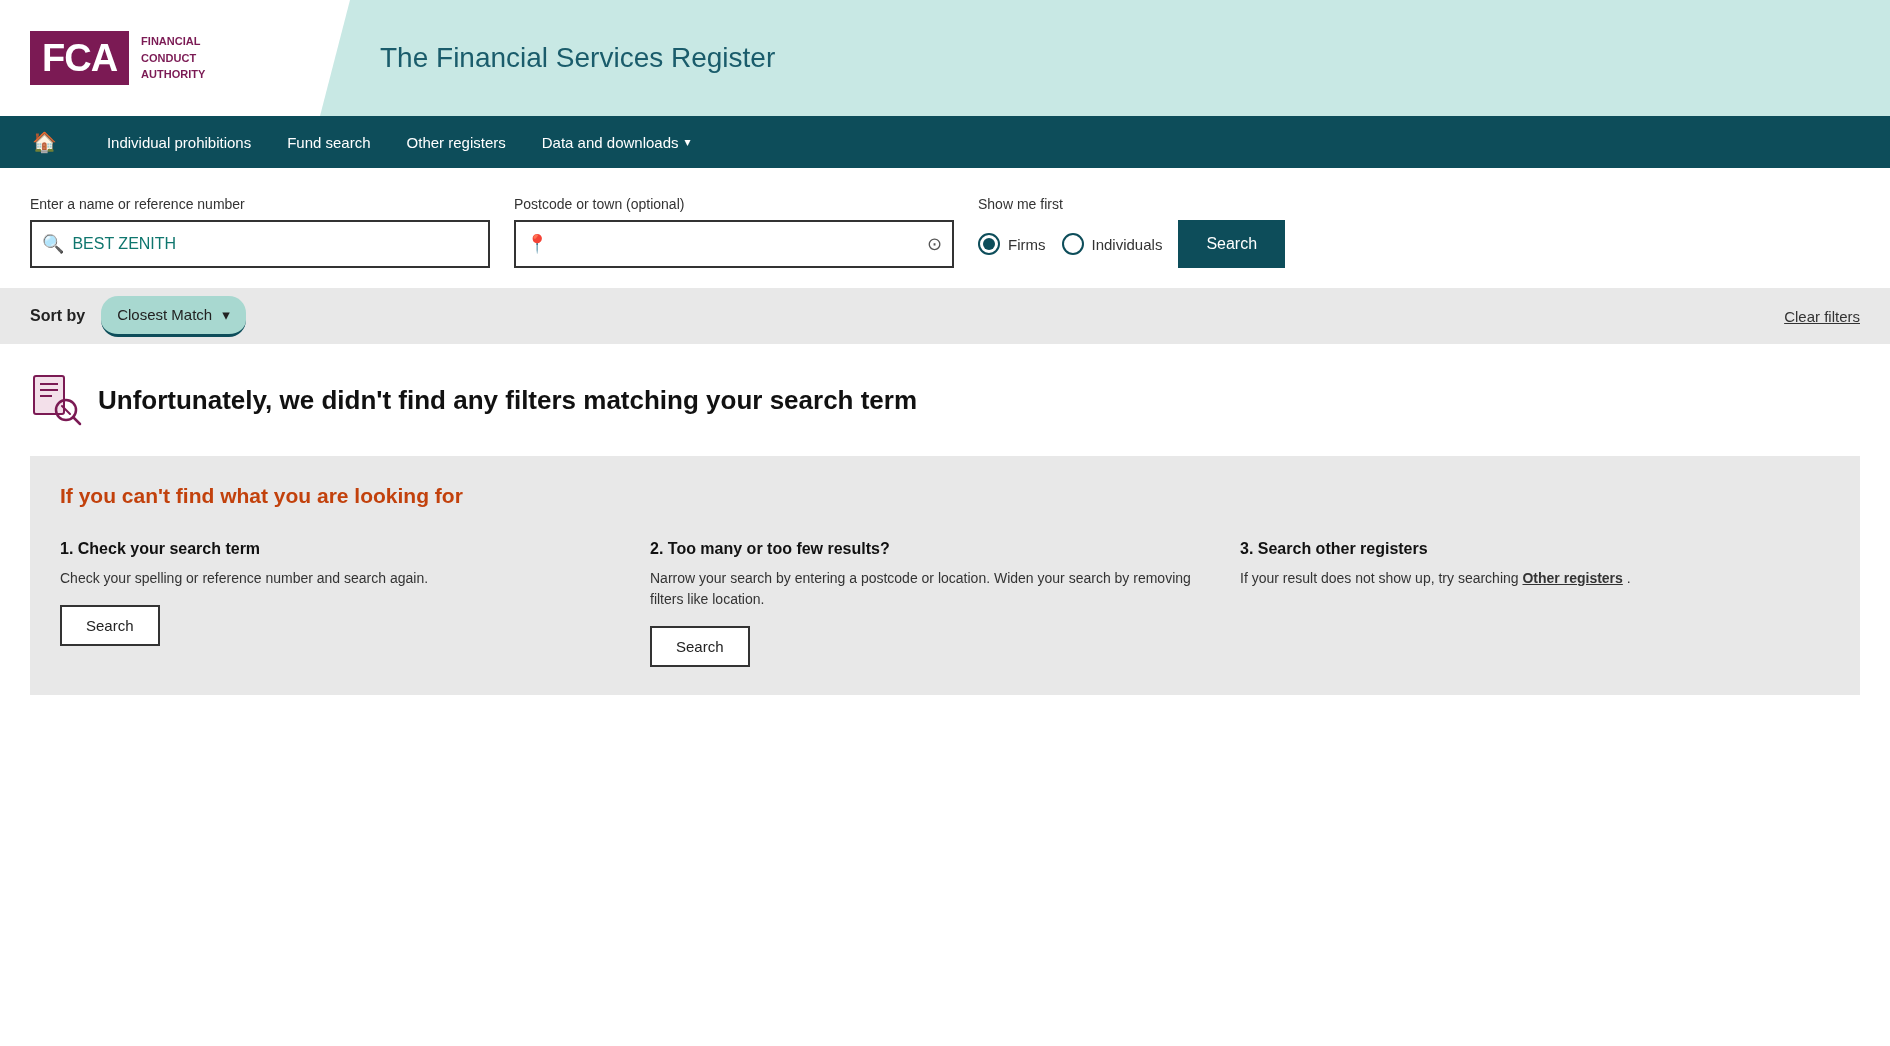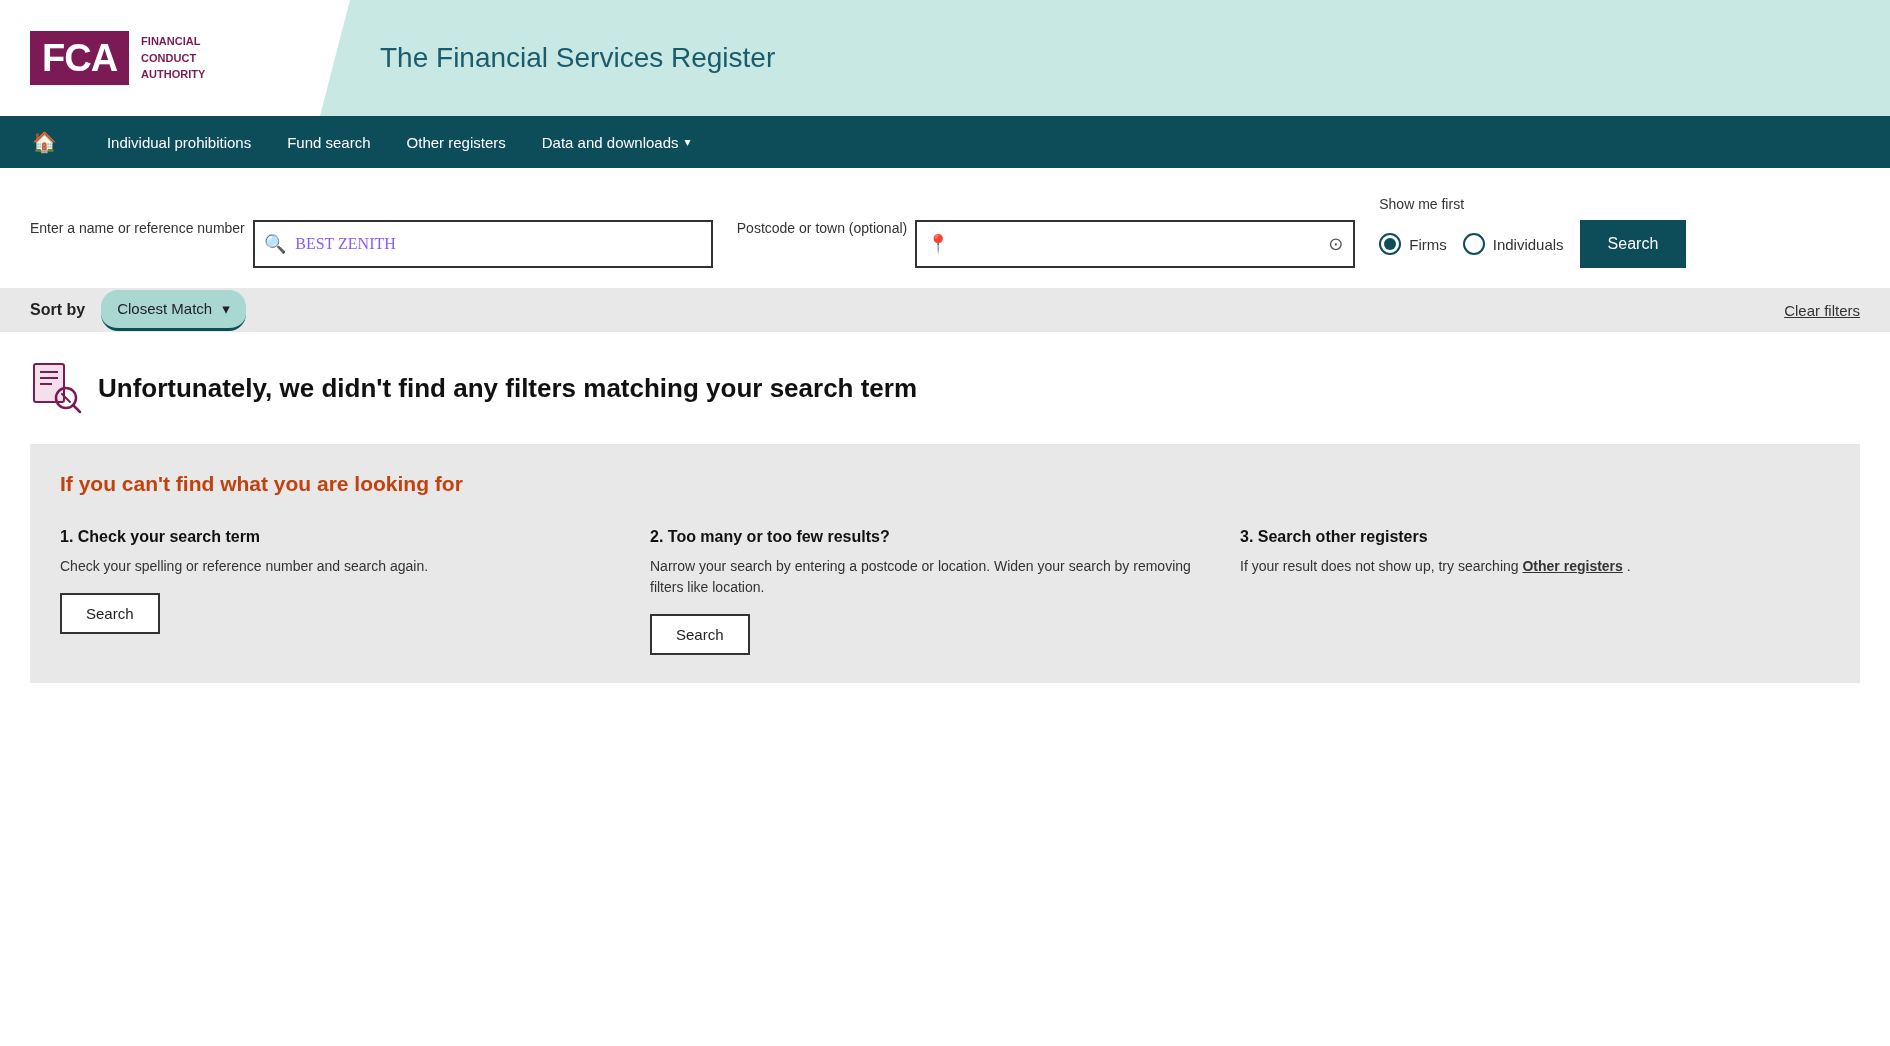--- a/index.html
+++ b/index.html
@@ -90,21 +90,21 @@
     
     .search-section {
       padding: 28px 30px 20px 30px;
       background: #fff;
       display: flex;
       align-items: flex-end;
       gap: 24px;
     }
     .search-field-group {
       display: flex;
-      flex-direction: row;
+      flex-direction: column;
       gap: 8px;
     }
     .search-label {
       font-size: 14px;
       color: #333;
     }
     .search-input-wrapper {
       display: flex;
       align-items: center;
       border: 2px solid #333;
@@ -115,22 +115,21 @@
     .search-input-wrapper .search-icon {
       color: #555;
       font-size: 18px;
       margin-right: 8px;
     }
     .search-input-wrapper input {
       border: none;
       outline: none;
       font-size: 16px;
       width: 100%;
-      color: #8b5cf6;
-      font-family: Liberation Serif, serif;
+      color: #0f766e;
     }
     .postcode-wrapper {
       display: flex;
       align-items: center;
       border: 2px solid #333;
       padding: 0 10px;
       height: 48px;
       min-width: 440px;
     }
     .postcode-wrapper .location-icon {
@@ -200,21 +199,21 @@
       cursor: pointer;
       font-weight: 500;
     }
 
     
     .sort-bar {
       background: #e8e8e8;
       display: flex;
       align-items: center;
       padding: 0 30px;
-      height: 44px;
+      height: 56px;
       justify-content: space-between;
     }
     .sort-left {
       display: flex;
       align-items: center;
       gap: 16px;
     }
     .sort-by-label {
       font-size: 16px;
       font-weight: bold;

